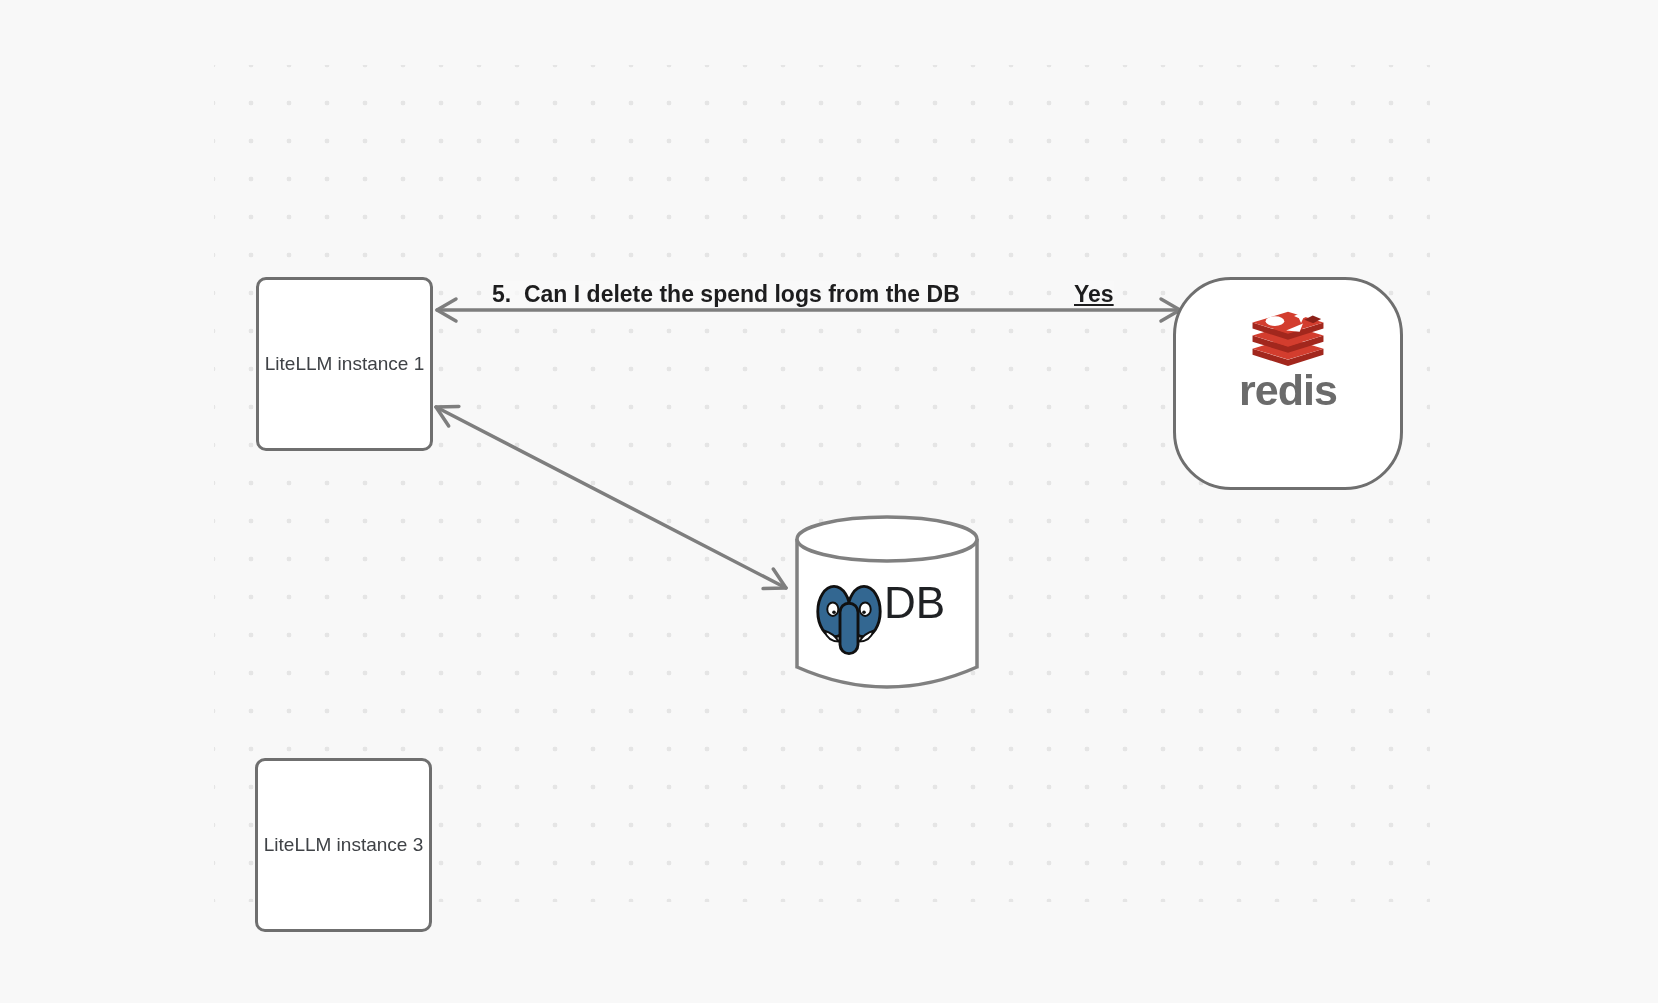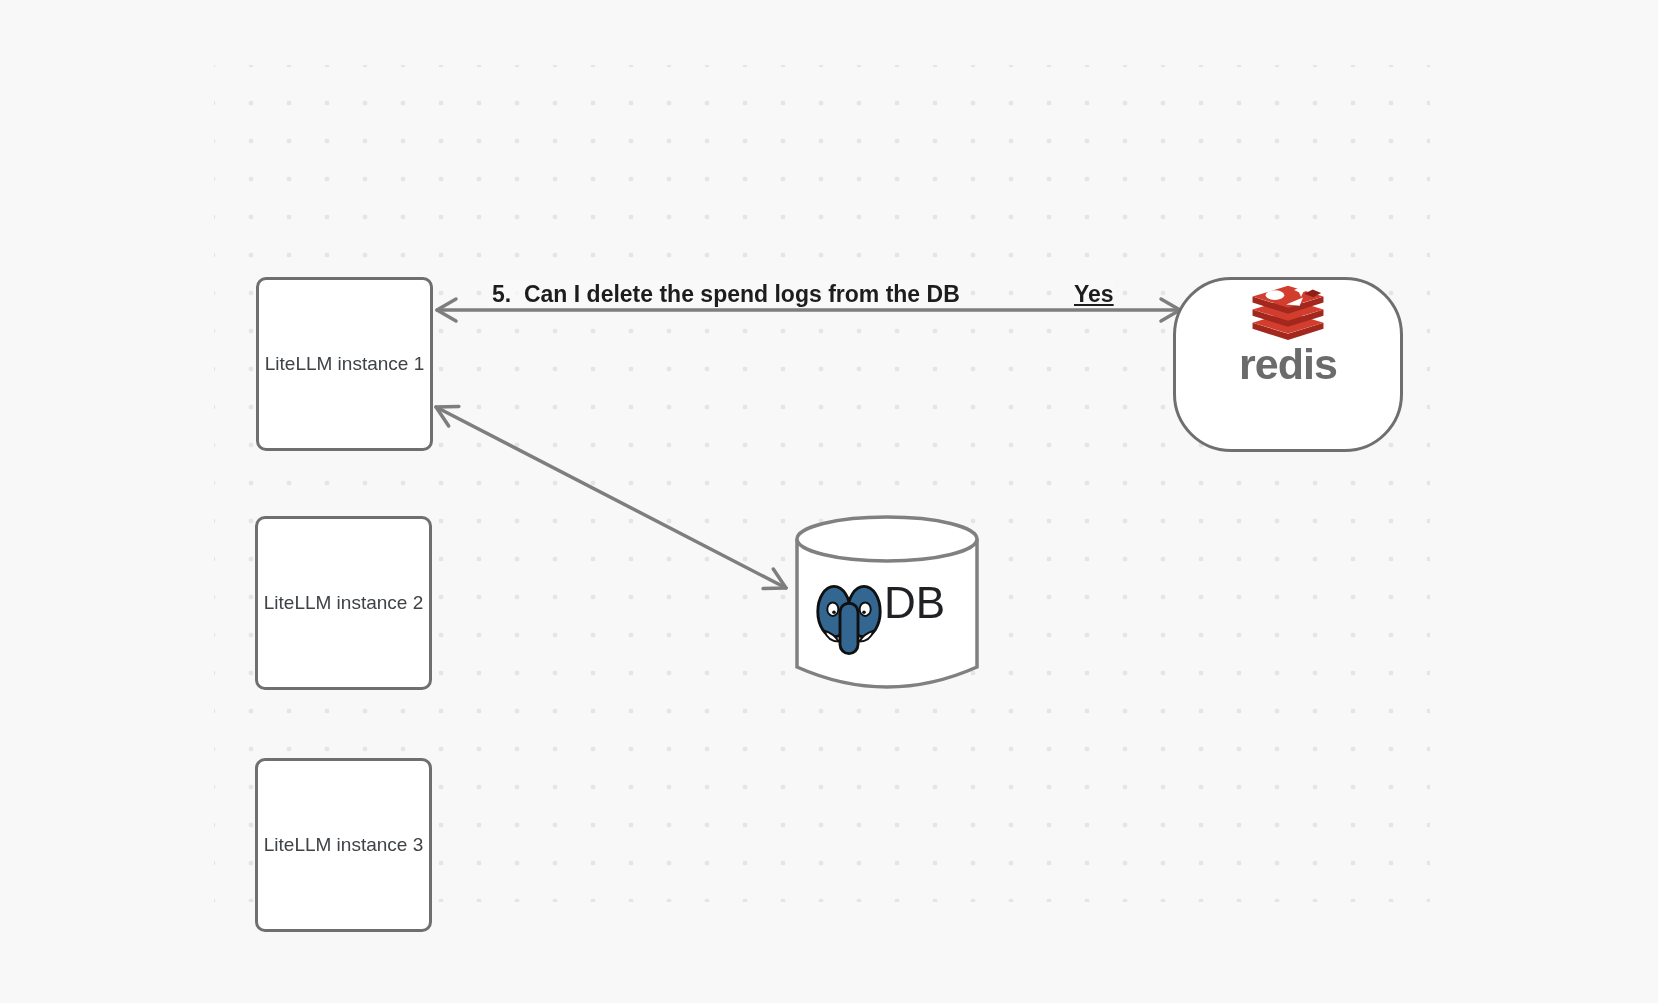--- a/index.html
+++ b/index.html
@@ -38,24 +38,25 @@
   .node .node-label {
     font-size: 19px;
     color: #3f4246;
     text-align: center;
   }
   #instance1 { left: 256px; top: 277px; width: 177px; height: 174px; }
   #instance2 { left: 255px; top: 516px; width: 177px; height: 174px; }
   #instance3 { left: 255px; top: 758px; width: 177px; height: 174px; align-items: center; }
 
   #redis-node {
-    left: 1173px; top: 277px; width: 230px; height: 175px;
+    left: 1173px; top: 277px; width: 230px; height: 213px;
     border-radius: 58px;
     flex-direction: column;
     justify-content: flex-start;
+    padding-top: 26px;
     align-items: center;
   }
   .redis-wordmark {
     font-size: 43px;
     font-weight: bold;
     letter-spacing: -1px;
     color: #6b6b6b;
     line-height: 1;
     margin-top: 1px;
   }
@@ -120,23 +121,20 @@
     <g stroke="#7e7e7e" stroke-width="3.5" stroke-linecap="round" stroke-linejoin="round">
       <line x1="436" y1="407" x2="786" y2="588"></line>
       <path d="M448.7 426 L436 407 L458.9 406.4"></path>
       <path d="M763.1 588.6 L786 588 L773.3 569"></path>
     </g>
   </svg>
 
   <div class="node" id="instance1">
     <span class="node-label">LiteLLM instance 1</span>
   </div>
-  <div class="node" id="instance2">
-    <span class="node-label">LiteLLM instance 2</span>
-  </div>
   <div class="node" id="instance3">
     <span class="node-label">LiteLLM instance 3</span>
   </div>
 
   <div class="node" id="redis-node">
     <svg width="84" height="62" viewBox="0 -4 90 62">
 
       <g>
         <path d="M7 39.5 L7 46 L45 58 L83 46 L83 39.5 L45 51.5 Z" fill="#a2271d"></path>
         <path d="M45 28 L83 39.5 L45 51 L7 39.5 Z" fill="#d33d2e"></path>

